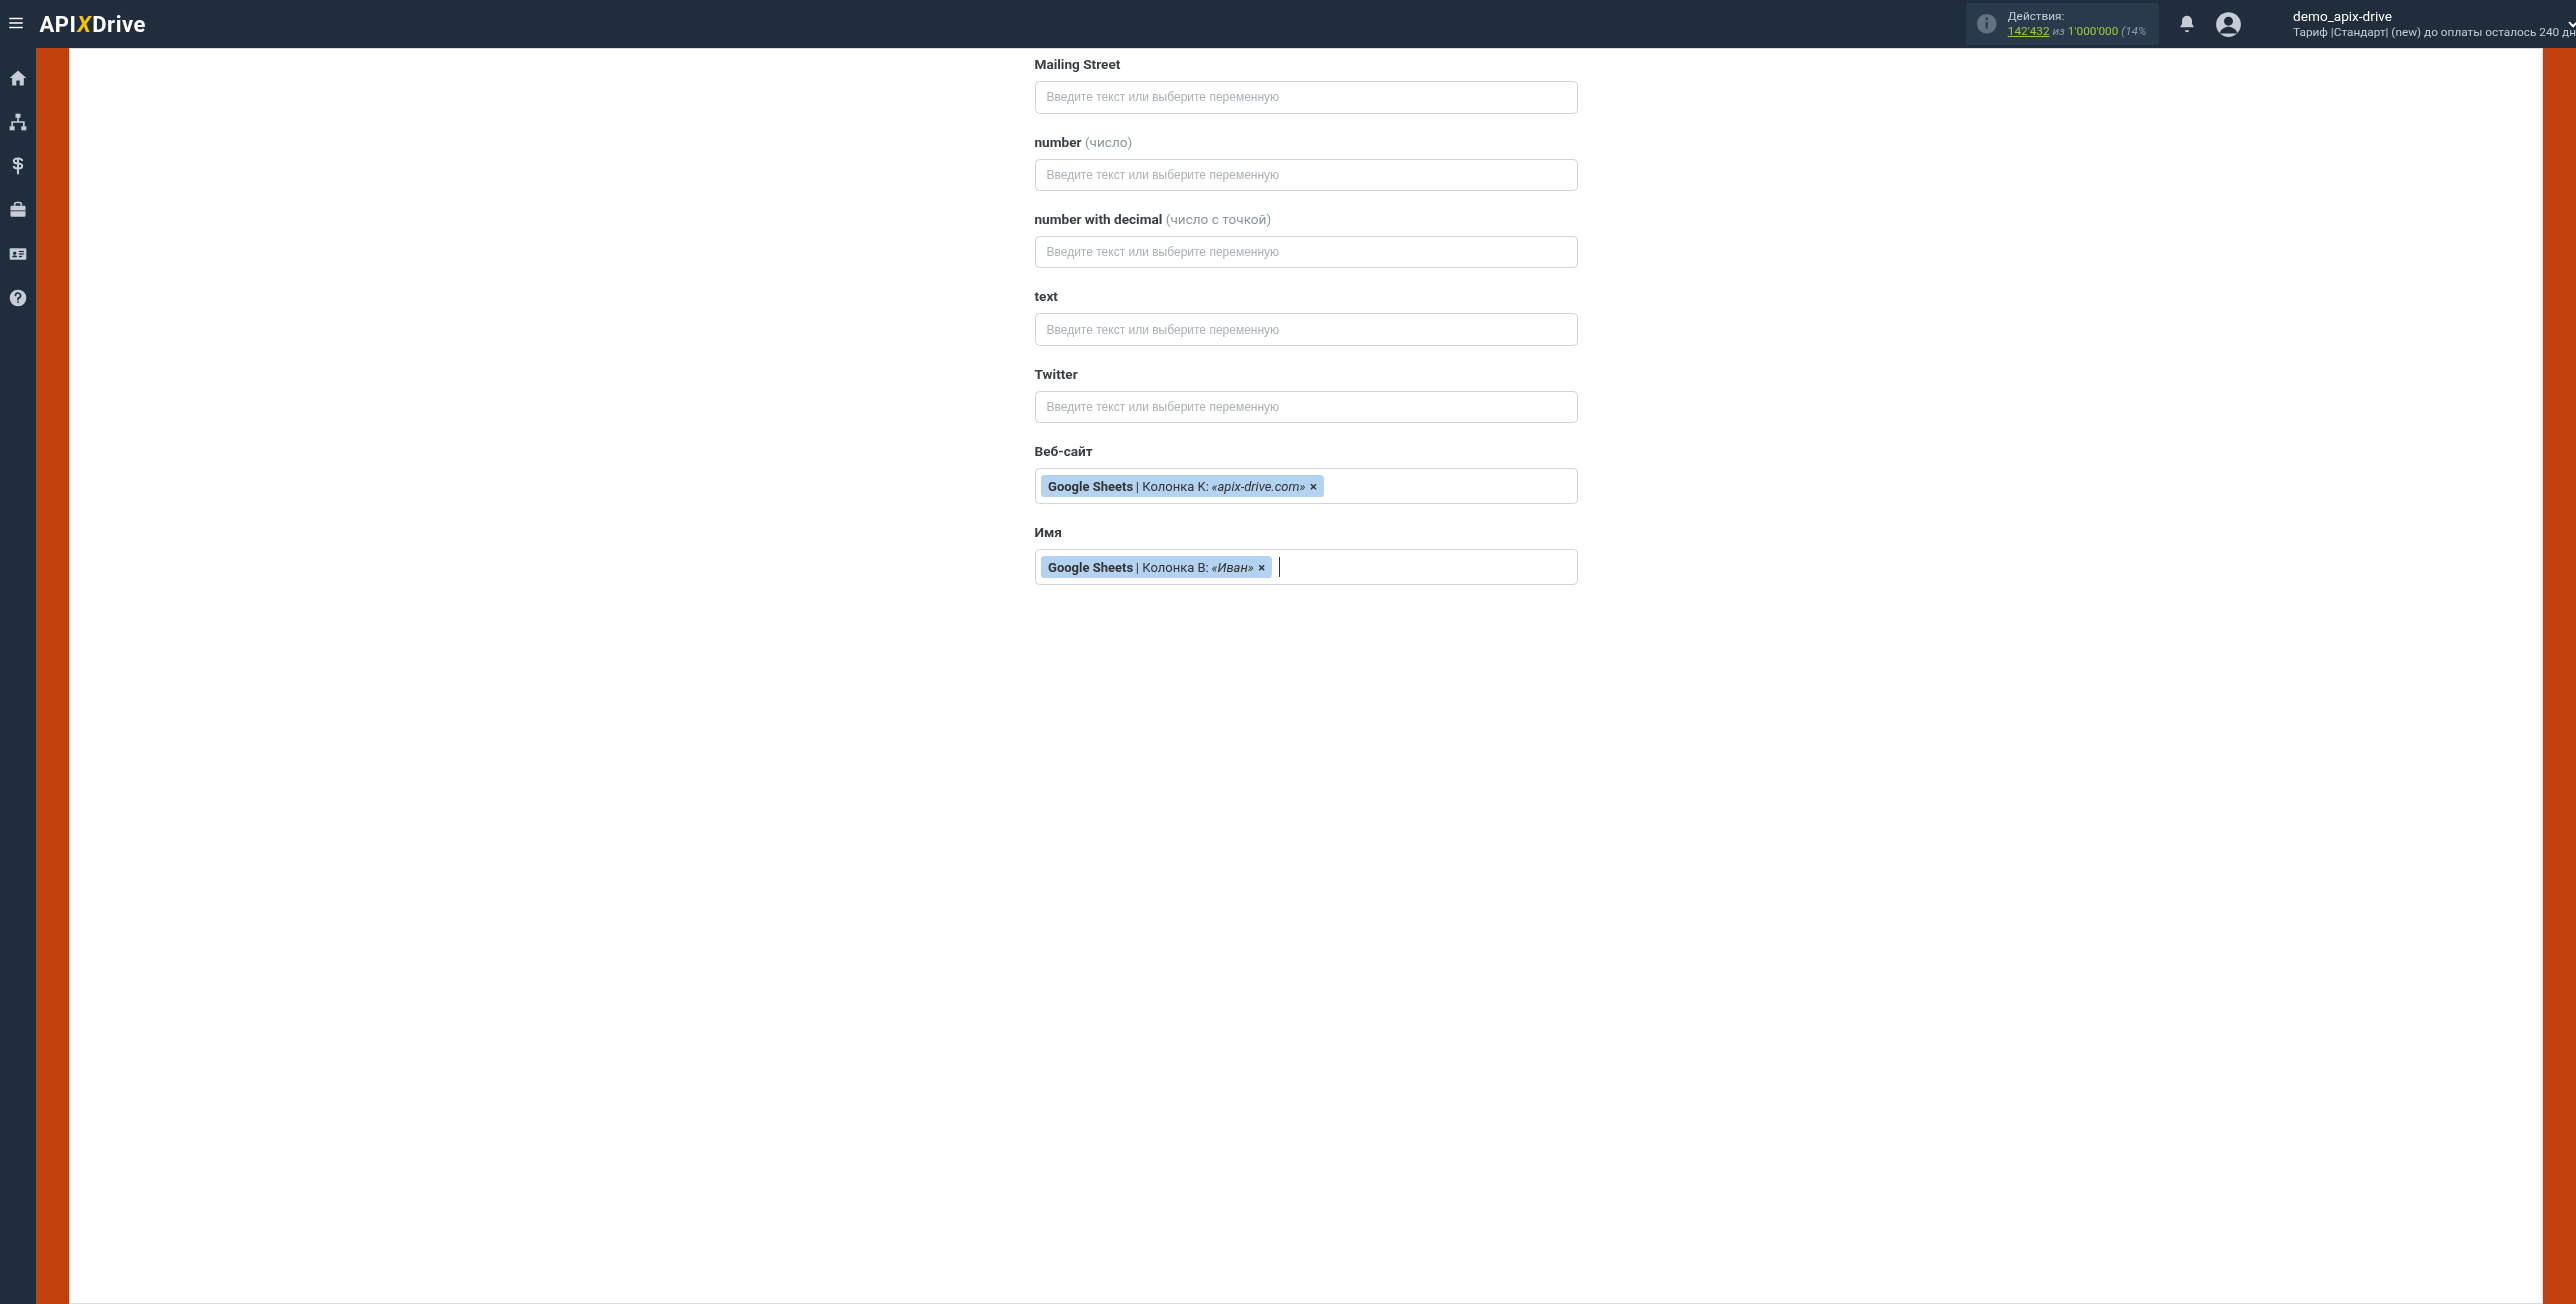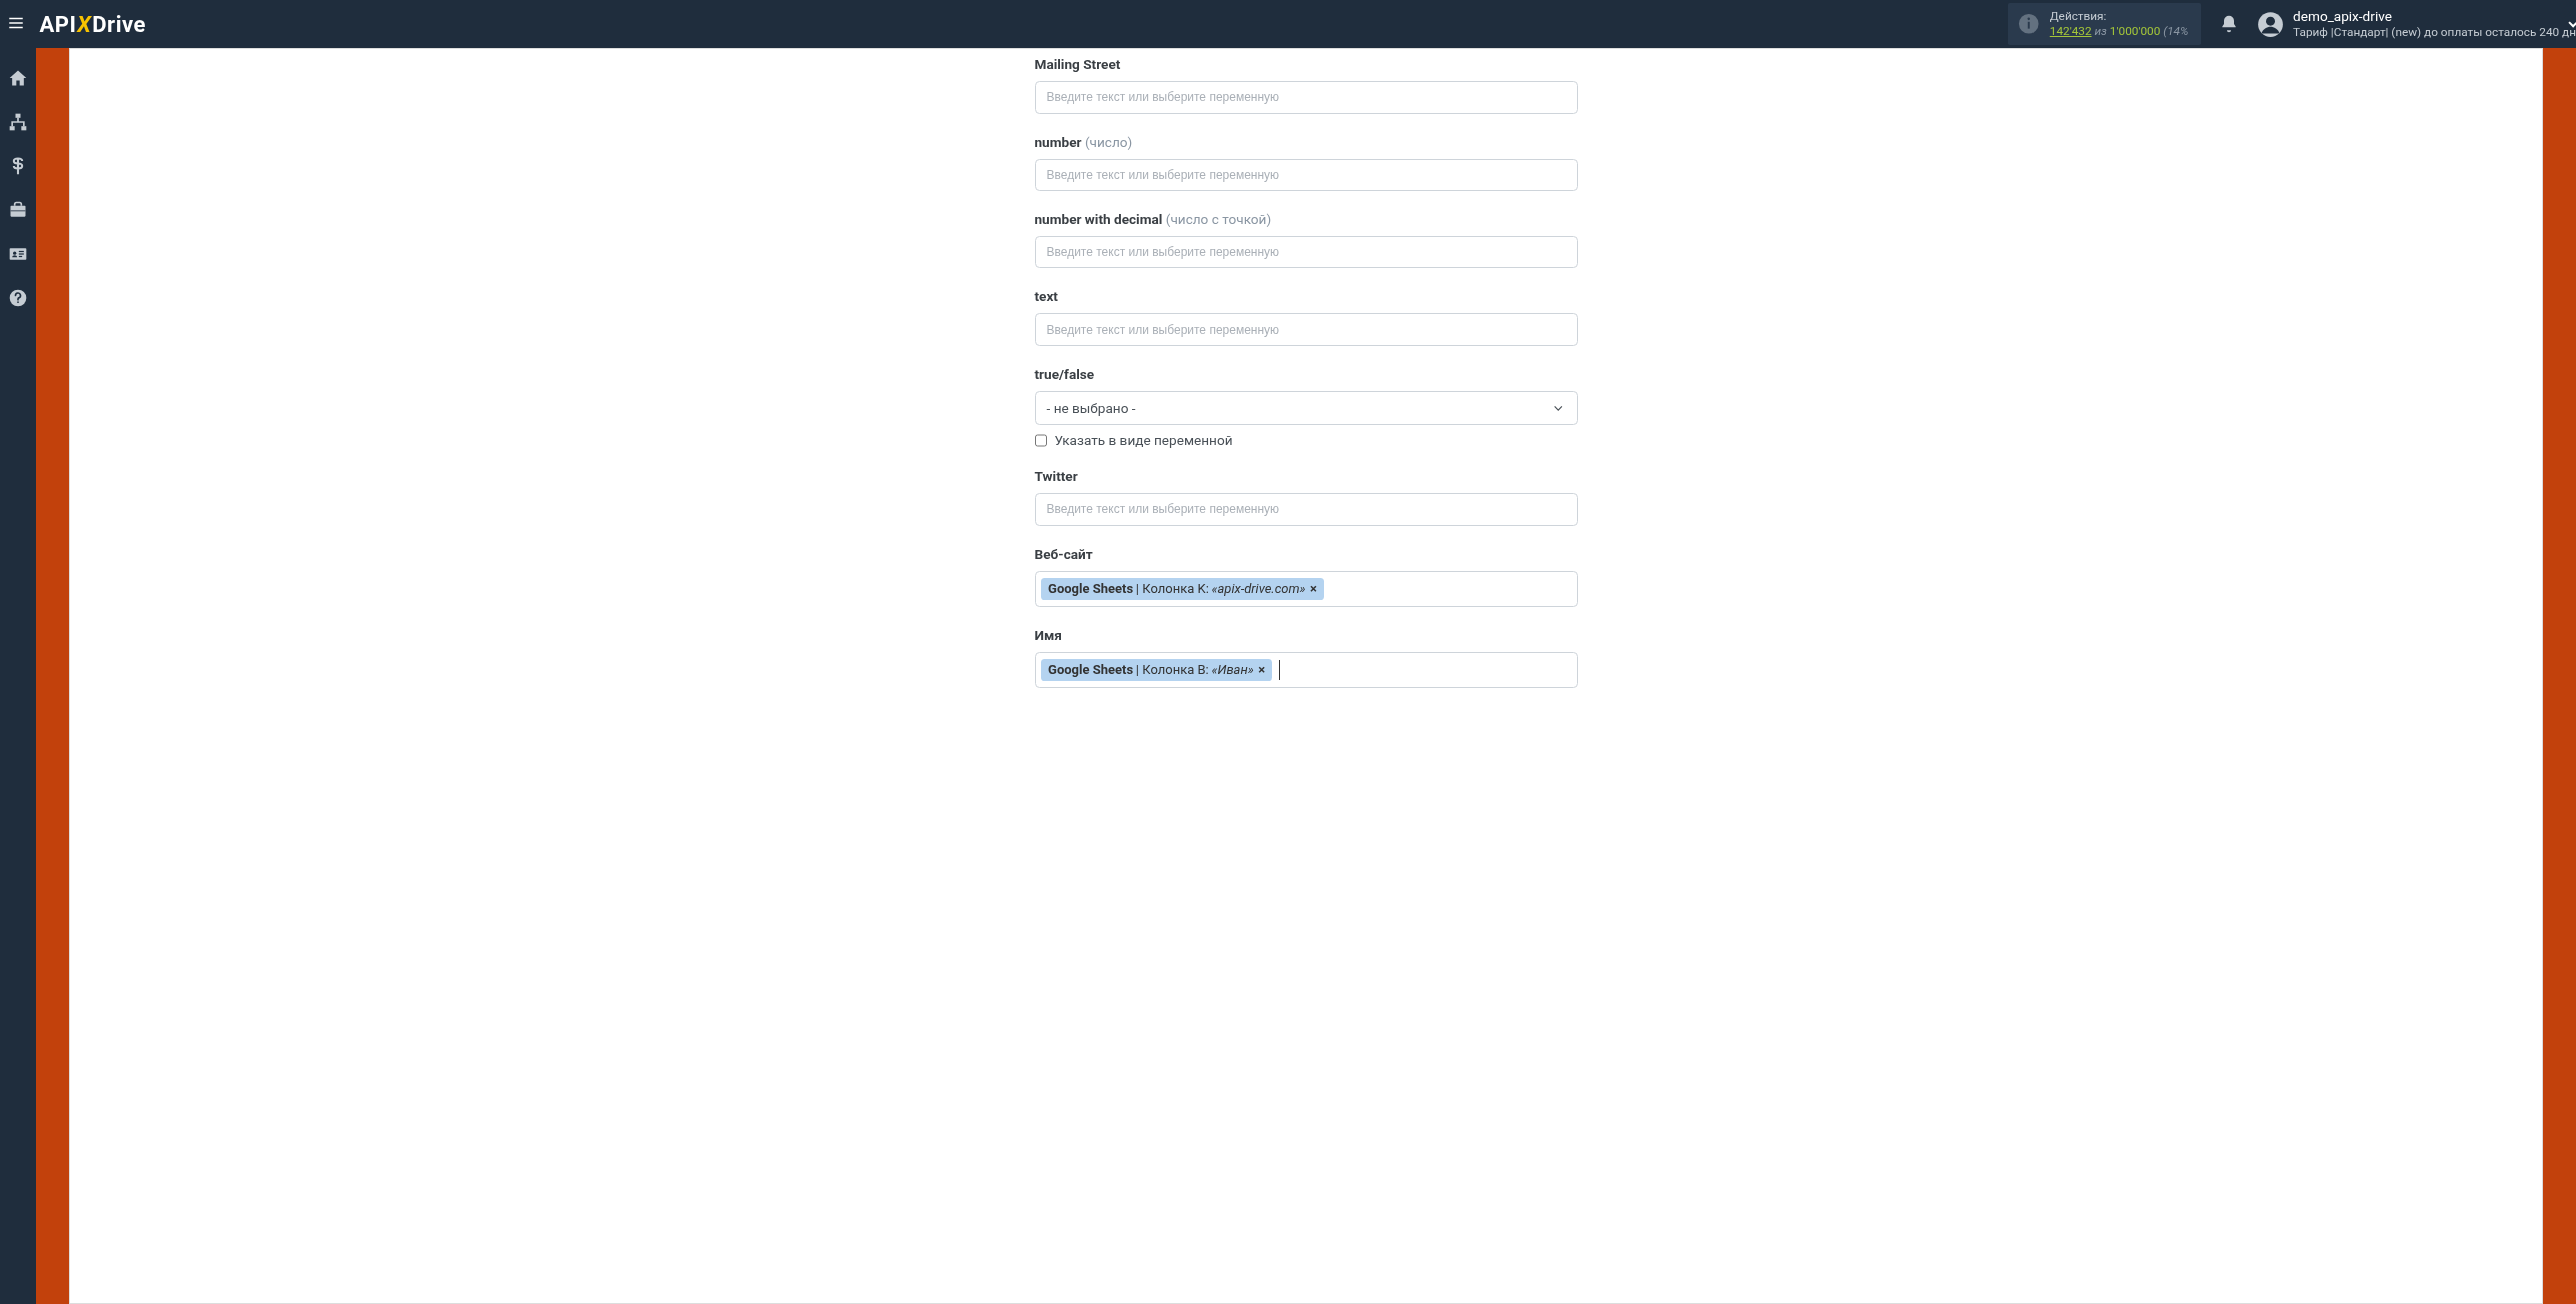--- a/index.html
+++ b/index.html
@@ -14,21 +14,21 @@
 .actions-box .info-icon { width: 23.5px; height: 23.5px; opacity: 0.6; }
 .actions-text { font-size: 11.8px; line-height: 1.3; }
 .actions-label { color: #c5ccd3; }
 .actions-value { color: #a4c639; text-decoration: underline; }
 .actions-of { color: #8a96a3; font-style: italic; }
 .actions-total { color: #a4c639; }
 .actions-pct { color: #8a96a3; font-style: italic; }
 .bell-icon { width: 20px; height: 20px; color: #c5ccd3; cursor: pointer; }
 .user-block { display: flex; align-items: center; gap: 9px; cursor: pointer; }
 .avatar-icon { width: 27px; height: 27px; color: #c5ccd3; }
-.user-text { font-size: 13.6px; line-height: 1.25; }
+.user-text { font-size: 13.6px; line-height: 1.25; margin-left: 42px; }
 .user-name { color: #fff; }
 .user-tariff { font-size: 11.8px; color: #c5ccd3; }
 .chevron-right { position: absolute; right: -5.4px; top: 16.3px; color: #fff; }
 
 .sidebar { position: fixed; left: 0; top: 48px; bottom: 0; width: 36px; background: #1f2d3d; display: flex; flex-direction: column; align-items: center; padding-top: 20px; gap: 20px; }
 .sidebar-item { color: #c5ccd3; cursor: pointer; }
 .sidebar-item svg { width: 20px; height: 20px; }
 
 .main { position: fixed; left: 36px; right: 0; top: 48px; bottom: 0; overflow-y: auto; background: #c2410c; }
 .card { background: #fff; margin: 0 33px; min-height: 100%; border: 0.9px solid #ddd; }
@@ -149,33 +149,20 @@
       <div class="form-group">
         <label class="form-label"><span>number with decimal</span> <span class="hint">(число с точкой)</span></label>
         <input class="form-input" placeholder="Введите текст или выберите переменную" style="">
       </div>
 
       <div class="form-group">
         <label class="form-label">text</label>
         <input class="form-input" placeholder="Введите текст или выберите переменную" style="">
       </div>
 
-      <div class="form-group">
-        <label class="form-label">true/false</label>
-        <div class="form-select">
-          <span>- не выбрано -</span>
-          <svg viewBox="0 0 24 24" fill="none" stroke="currentColor" stroke-width="2">
-              <polyline points="6 9 12 15 18 9"></polyline>
-            </svg>
-        </div>
-        <label class="checkbox-row">
-          <input type="checkbox" style="">
-          <span>Указать в виде переменной</span>
-        </label>
-      </div>
 
       <div class="form-group">
         <label class="form-label">Twitter</label>
         <input class="form-input" placeholder="Введите текст или выберите переменную" style="">
       </div>
 
       <div class="form-group">
         <label class="form-label">Веб-сайт</label>
         <div class="tag-input">
           <span class="tag">

